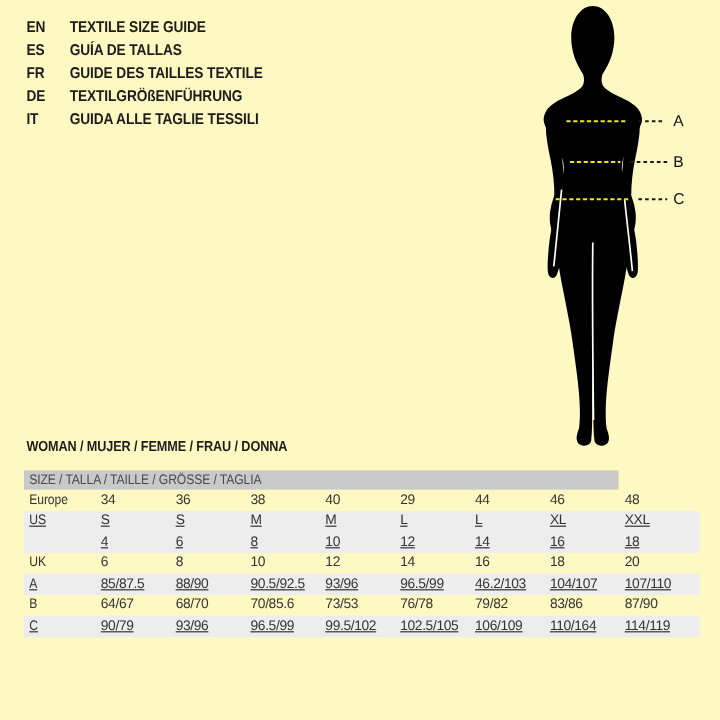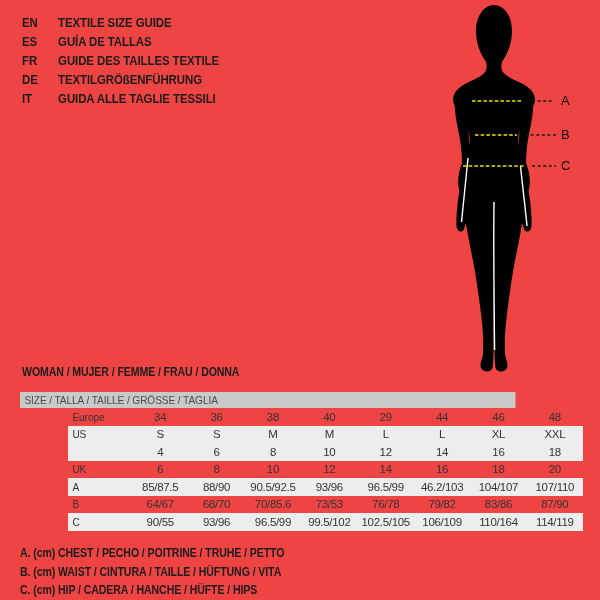--- a/index.html
+++ b/index.html
@@ -9,21 +9,21 @@
     --ink:#1c1c1c;
     --table-ink:#333333;
   }
   *{box-sizing:border-box;}
   html,body{margin:0;padding:0;}
   body{
     width:600px;height:600px;background:#ffffff;
     font-family:"Liberation Sans", sans-serif;
     -webkit-font-smoothing:antialiased;
   }
-  .page{position:relative;width:600px;height:600px;overflow:hidden;background:#ef4444;}
+  .page{position:relative;width:600px;height:600px;overflow:hidden;background:#fef9c3;}
 
   
   .cond{transform:scaleX(0.88);transform-origin:0 50%;letter-spacing:-0.1px;white-space:nowrap;}
 
   
   .lang-list{position:absolute;left:22px;top:13px;color:var(--ink);}
   .lang-row{display:flex;height:19px;align-items:center;}
   .lang-code{width:41px;font-weight:bold;font-size:13px;flex:0 0 41px;}
   .lang-label{font-weight:bold;font-size:13px;}
 
@@ -37,24 +37,24 @@
 
   
   .section-title{position:absolute;left:22px;top:365px;font-weight:bold;font-size:12px;color:var(--ink);}
 
   
   .size-table{position:absolute;left:20px;top:392px;width:563px;color:var(--table-ink);}
   .table-header{
     background:var(--header-bar);height:16px;line-height:16px;
     padding-left:5px;color:#4a4a4a;font-size:11.5px;
   }
-  .t-row{display:grid;grid-template-columns:64px repeat(8,1fr);height:17.5px;align-items:center;font-size:11.5px;margin-left:48px;}
-  .t-row.shaded{background:var(--row-shade);}
+  .t-row{display:grid;grid-template-columns:64px repeat(8,1fr);height:17.5px;align-items:center;font-size:11.5px;}
+  .t-row.shaded{background:var(--row-shade);text-decoration:underline;}
   .t-label{padding-left:5px;text-align:left;font-size:11.5px;}
-  .t-cell{text-align:center;letter-spacing:-0.3px;}
+  .t-cell{text-align:left;letter-spacing:-0.3px;}
 
   
   .legend{position:absolute;left:20px;top:544px;color:var(--ink);}
   .legend-line{font-weight:bold;font-size:12px;line-height:18.5px;}
 </style>
 </head>
 <body>
 
 <div class="page">
 
@@ -244,31 +244,26 @@
           <div class="t-cell">68/70</div>
           <div class="t-cell">70/85.6</div>
           <div class="t-cell">73/53</div>
           <div class="t-cell">76/78</div>
           <div class="t-cell">79/82</div>
           <div class="t-cell">83/86</div>
           <div class="t-cell">87/90</div>
         </div>
         <div class="t-row shaded">
           <div class="t-label cond">C</div>
-          <div class="t-cell">90/55</div>
+          <div class="t-cell">90/79</div>
           <div class="t-cell">93/96</div>
           <div class="t-cell">96.5/99</div>
           <div class="t-cell">99.5/102</div>
           <div class="t-cell">102.5/105</div>
           <div class="t-cell">106/109</div>
           <div class="t-cell">110/164</div>
           <div class="t-cell">114/119</div>
         </div>
       </div>
   </div>
 
-  <div class="legend">
-      <div class="legend-line cond">A. (cm) CHEST / PECHO / POITRINE / TRUHE / PETTO</div>
-      <div class="legend-line cond">B. (cm) WAIST / CINTURA / TAILLE / HÜFTUNG / VITA</div>
-      <div class="legend-line cond">C. (cm) HIP / CADERA / HANCHE / HÜFTE / HIPS</div>
-    </div>
 
 </div>
 
 </body></html>

